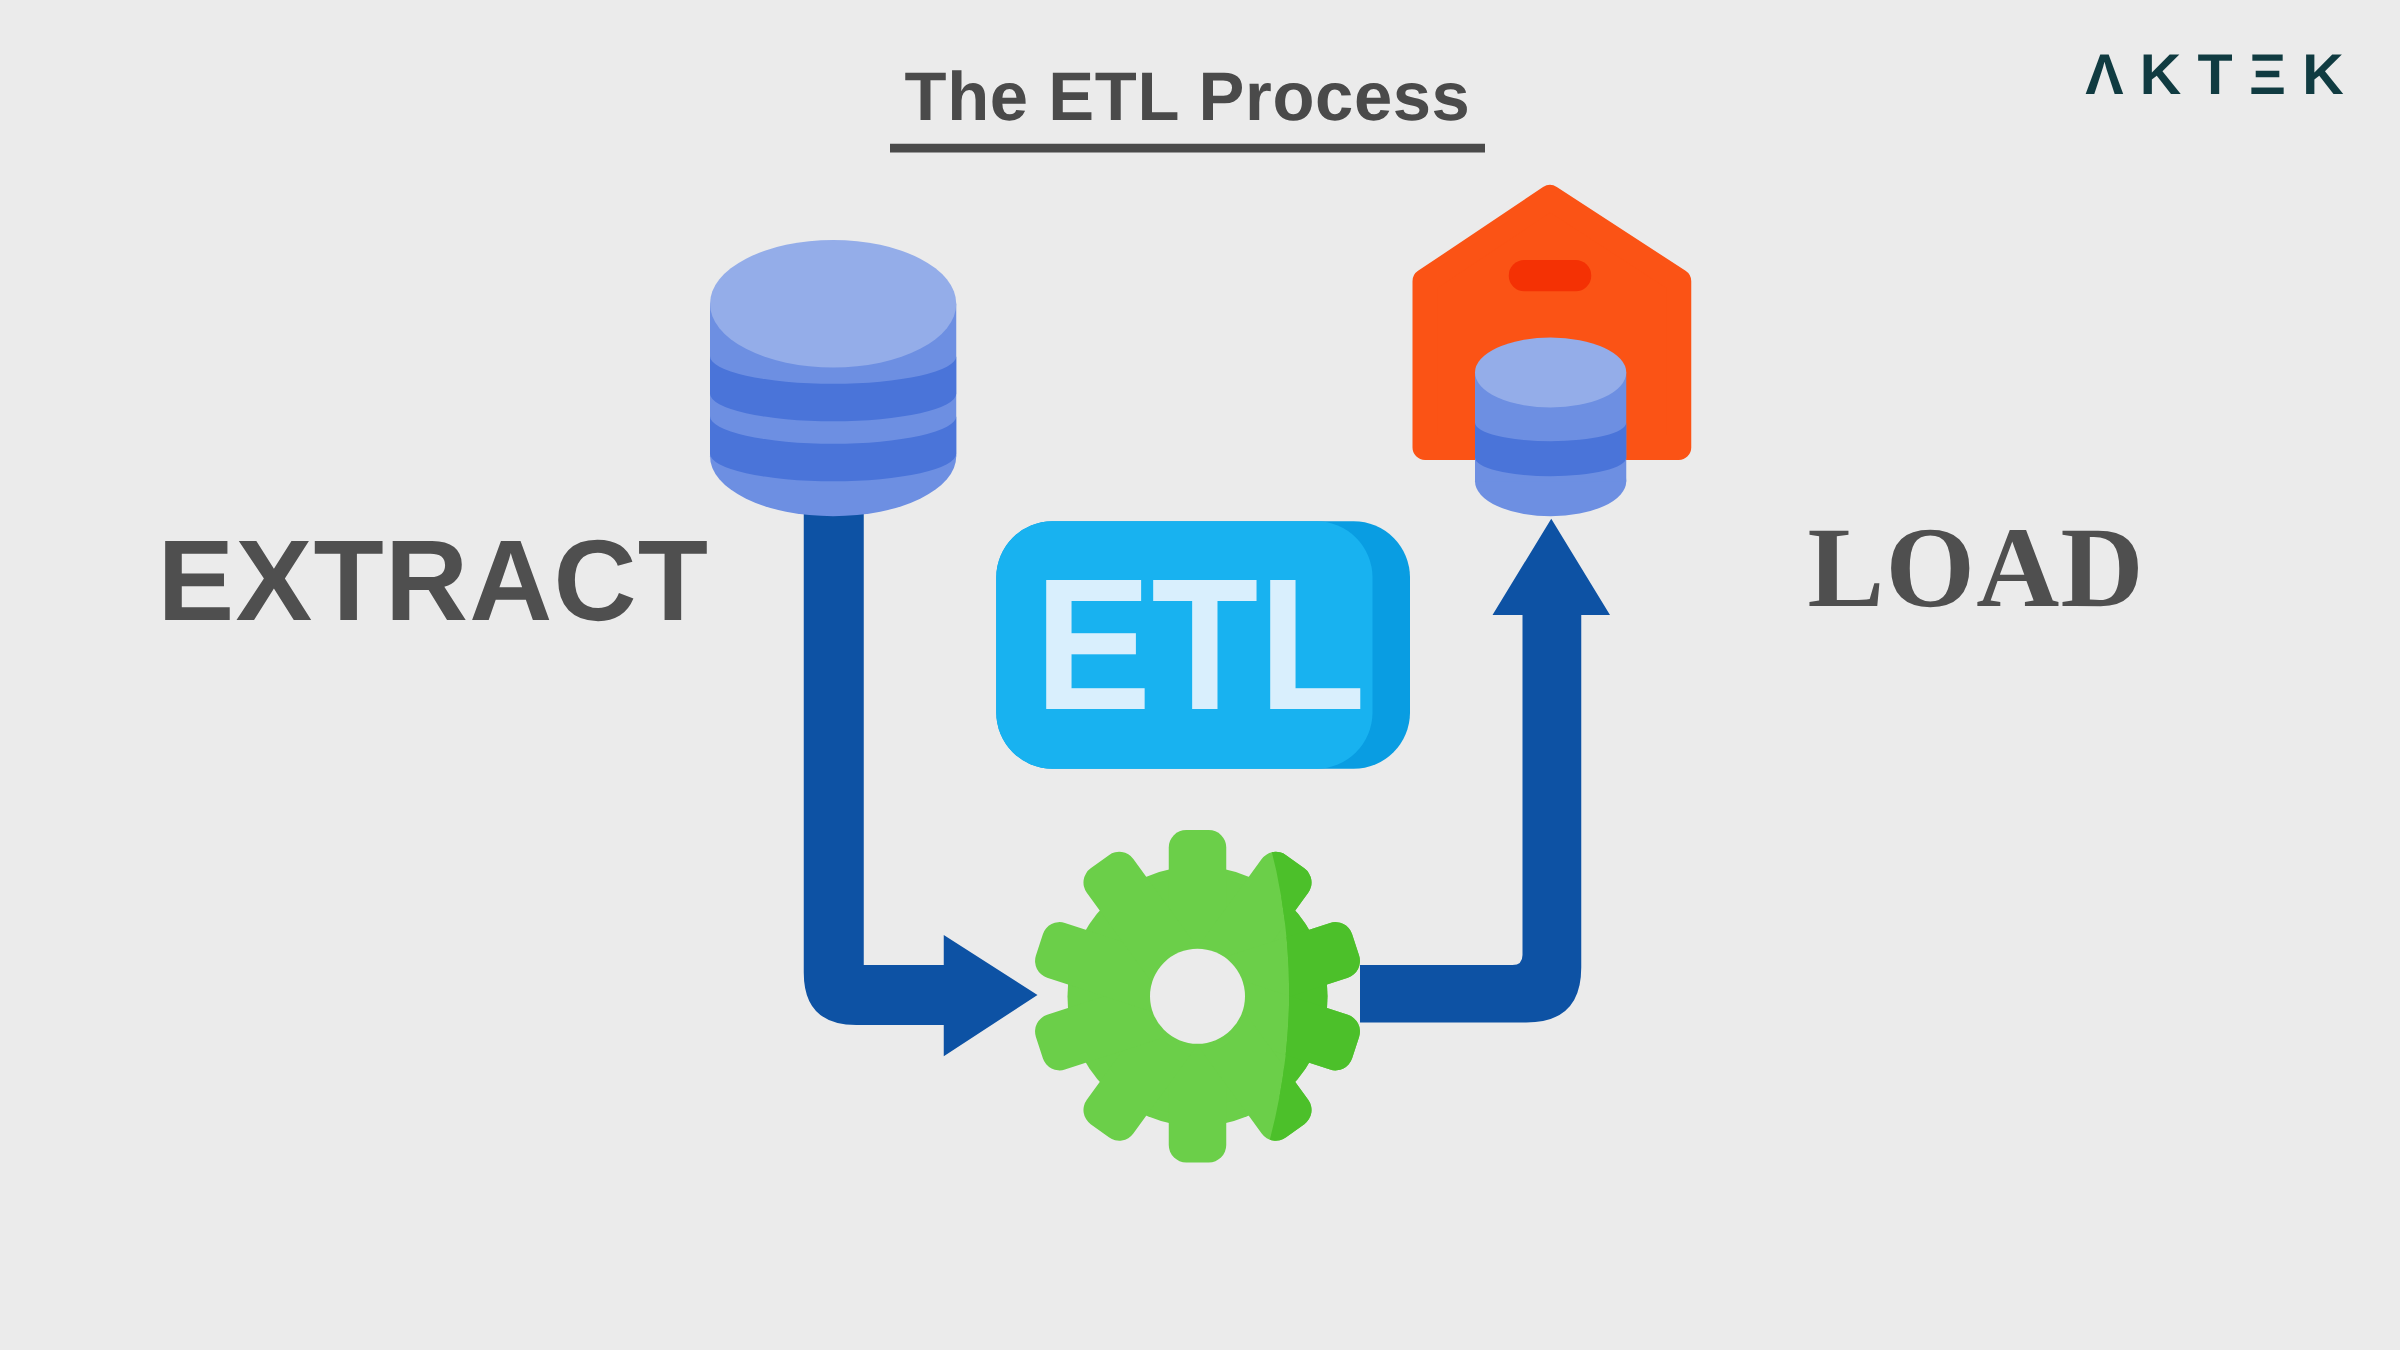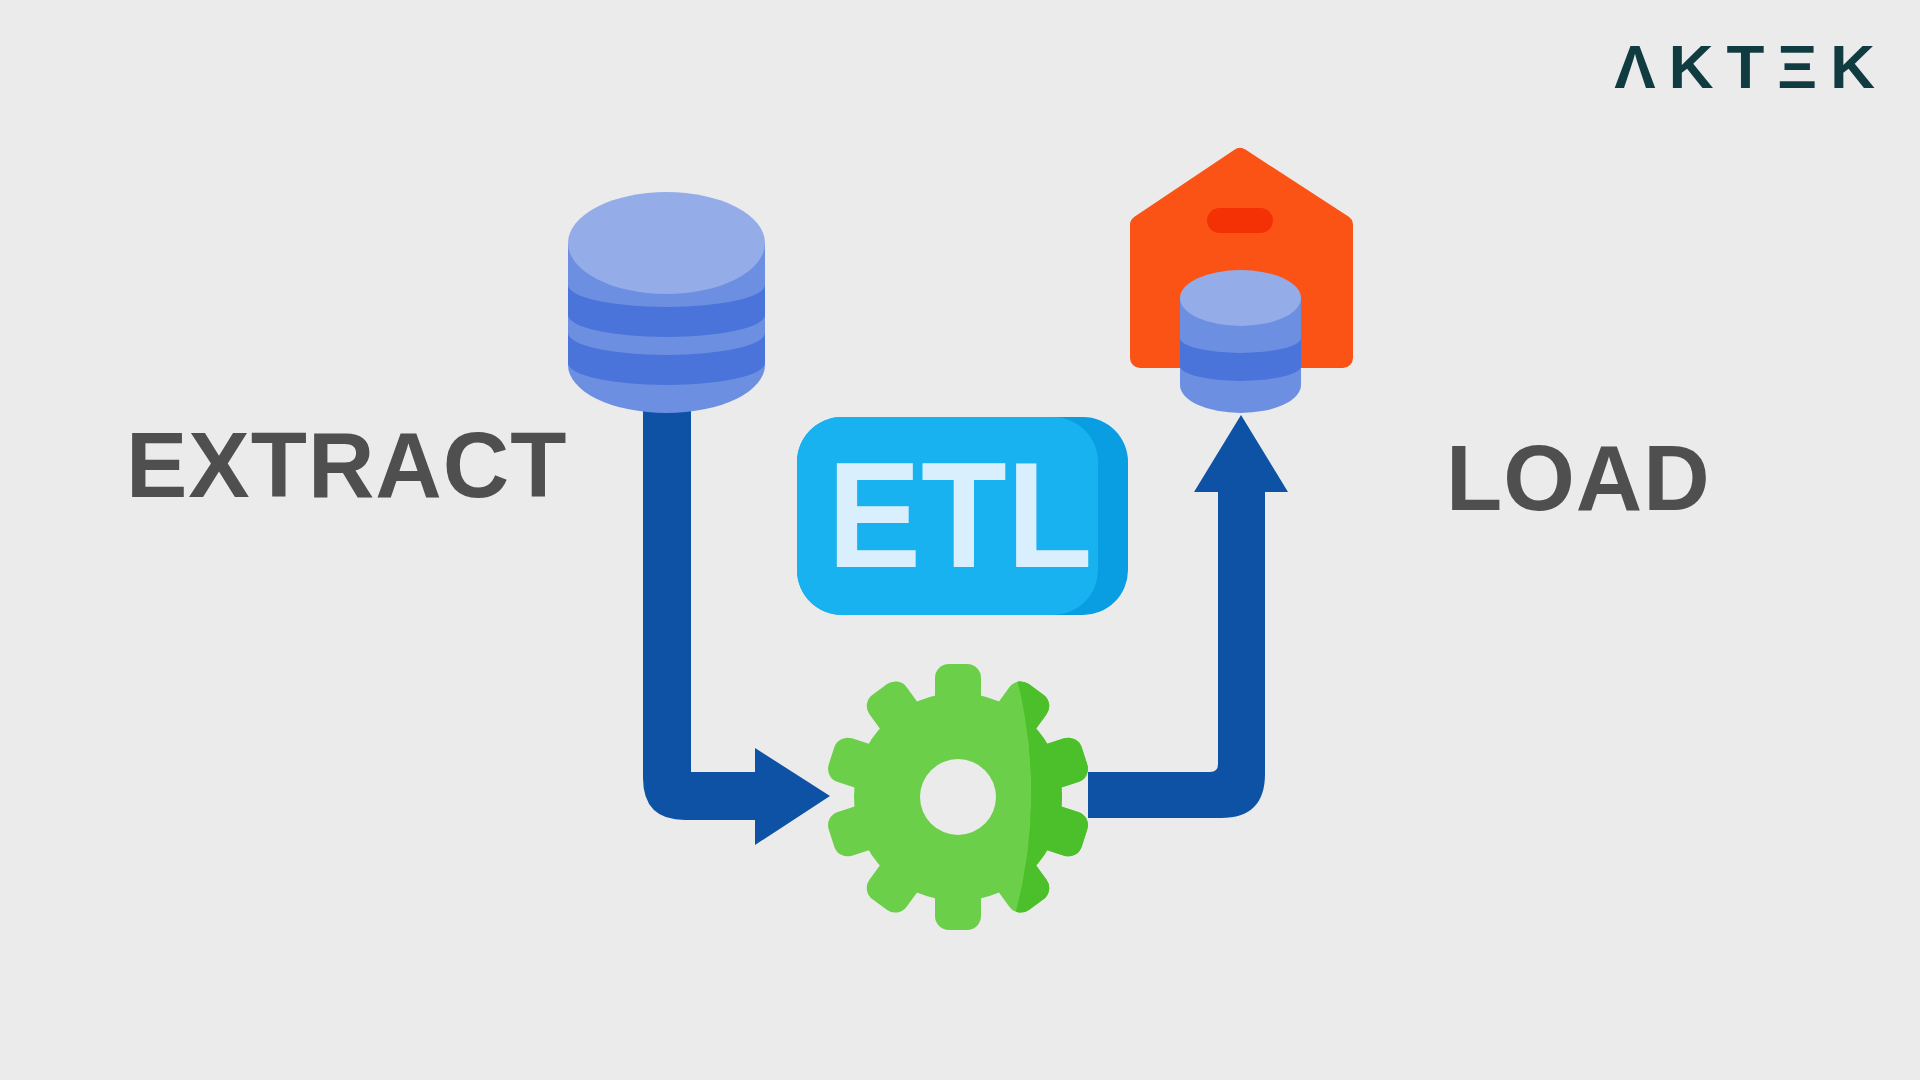--- a/index.html
+++ b/index.html
@@ -34,33 +34,33 @@
   .title-text{
     display:inline-block;
     font-size:55px;font-weight:bold;line-height:1;
     color:#4a4a4a;
     padding:0 12px 10px 12px;
     border-bottom:7px solid #4a4a4a;
     letter-spacing:0.5px;
   }
   .logo{
     position:absolute;top:36px;right:32px;
-    font-size:62px;font-weight:bold;line-height:1;
+    font-size:46px;font-weight:bold;line-height:1;
     letter-spacing:13px;
     color:var(--logo-teal);
   }
   .stage-label{
     position:absolute;
     font-size:92px;font-weight:bold;line-height:1;
     color:var(--label-gray);
     letter-spacing:1px;
     white-space:nowrap;
   }
   .stage-label.extract{left:126px;top:406px;margin-top:13px;}
-  .stage-label.load{left:1446px;top:432px;}
+  .stage-label.load{left:1446px;top:408px;font-family:Liberation Serif, serif;}
   .stage-label.transform{left:609px;top:955px;width:600px;text-align:center;}
 
   
   .arrow{fill:var(--arrow-blue);}
   .db-body-fill{fill:var(--db-body);}
   .db-band-fill{fill:var(--db-band);}
   .db-top-fill{fill:var(--db-top);}
   .house-fill{fill:var(--house-orange);stroke:var(--house-orange);stroke-width:20;stroke-linejoin:round;}
   .house-slot-fill{fill:var(--house-slot);}
   .badge-side-fill{fill:var(--badge-side);}
@@ -122,20 +122,23 @@
       <text class="badge-label" x="960" y="567" text-anchor="middle" font-size="150" textLength="265" lengthAdjust="spacingAndGlyphs">ETL</text>
     </g>
 
     <g>
       <use href="#gearShape" class="gear-light-fill"></use>
       <use href="#gearShape" class="gear-dark-fill" clip-path="url(#gearClip)"></use>
       <circle class="gear-hole" cx="958" cy="797" r="38"></circle>
     </g>
   </svg>
 
+  <div class="title-wrap">
+    <span class="title-text">The ETL Process</span>
+  </div>
 
   <div class="logo">ΛKTΞK</div>
 
   <div class="stage-label extract">EXTRACT</div>
 
   <div class="stage-label load">LOAD</div>
 
 
 </div>
 

